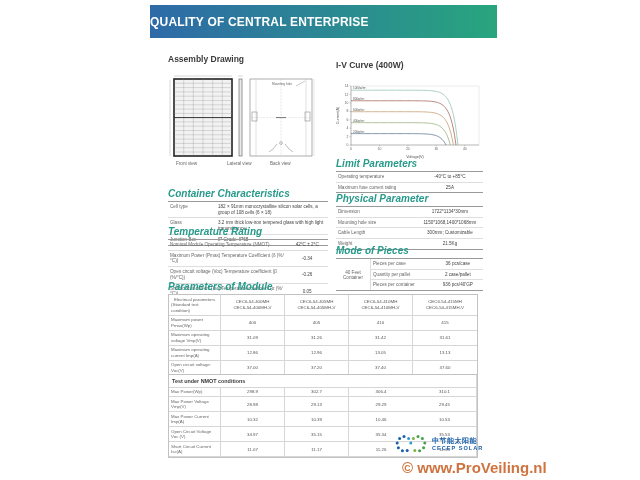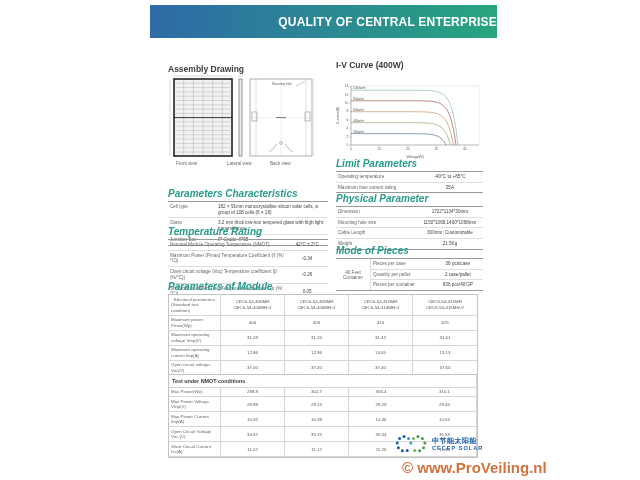--- a/index.html
+++ b/index.html
@@ -1,20 +1,20 @@
 <!DOCTYPE html>
 <html><head>
 <meta charset="utf-8">
 <style>
   html,body{margin:0;padding:0;background:#fff;}
   body{width:640px;height:480px;position:relative;font-family:"Liberation Sans",sans-serif;overflow:hidden;color:#444;}
   .abs{position:absolute;}
   
   .banner{left:150px;top:5px;width:347px;height:33px;background:linear-gradient(90deg,#2e6aa8 0%,#28a57e 100%);
-    display:flex;align-items:center;justify-content:flex-end;gap:17px;}
+    display:flex;align-items:center;justify-content:flex-start;gap:17px;}
   .banner span{color:#fff;font-weight:bold;font-size:12px;letter-spacing:.2px;white-space:nowrap;}
   
   .draw-title{color:#3b3b3b;font-weight:bold;font-size:8.5px;}
   .sec-h{color:#279a8b;font-weight:bold;font-size:10px;margin-bottom:2px;font-style:italic;}
   
   .tbl{border-top:1px solid #9a9a9a;border-bottom:1px solid #9a9a9a;}
   .trow{display:grid;border-bottom:1px solid #dedede;}
   .trow:last-child{border-bottom:none;}
   .tcell{padding:2px 2px;font-size:4.6px;line-height:1.25;}
   .lbl{color:#666;text-align:left;}
@@ -45,21 +45,21 @@
   .watermark{color:#cf7440;font-weight:bold;font-size:15px;}
   svg text{font-family:"Liberation Sans",sans-serif;}
 </style>
 </head>
 <body>
 
 <div class="abs banner">
   <span>QUALITY OF CENTRAL ENTERPRISE</span>
 </div>
 
-<div class="abs draw-title" style="left:168px;top:64px;">Assembly Drawing</div>
+<div class="abs draw-title" style="left:168px;top:54px;">Assembly Drawing</div>
 <svg class="abs" style="left:168px;top:74px;" width="152" height="86" viewBox="0 0 152 86">
 
   <line x1="6" y1="2" x2="64" y2="2" stroke="#999" stroke-width="0.4"></line>
   <line x1="2" y1="6" x2="2" y2="82" stroke="#999" stroke-width="0.4"></line>
 
   <g>
     <rect x="6" y="5" width="58" height="77" fill="#f2f2f2" stroke="#222" stroke-width="1.6"></rect>
     <g stroke="#8a8a8a" stroke-width="0.3">
       <line x1="15.7" y1="5" x2="15.7" y2="82"></line>
         <line x1="25.3" y1="5" x2="25.3" y2="82"></line>
@@ -207,21 +207,21 @@
         </div>
         <div class="trow">
           <div class="tcell lbl">Pieces per container</div>
           <div class="tcell val">936 pcs/40'GP</div>
         </div>
       </div>
   </div>
 </div>
 
 <div class="abs" style="left:168px;top:188px;width:160px;">
-  <div class="sec-h">Parameters Characteristics</div>
+  <div class="sec-h">Container Characteristics</div>
   <div class="tbl tbl-mech">
       <div class="trow">
         <div class="tcell lbl">Cell type</div>
         <div class="tcell val">182 × 91mm monocrystalline silicon solar cells, a group of 108 cells (6 × 18)</div>
       </div>
       <div class="trow">
         <div class="tcell lbl">Glass</div>
         <div class="tcell val">3.2 mm thick low-iron tempered glass with high light transmittance</div>
       </div>
       <div class="trow">

